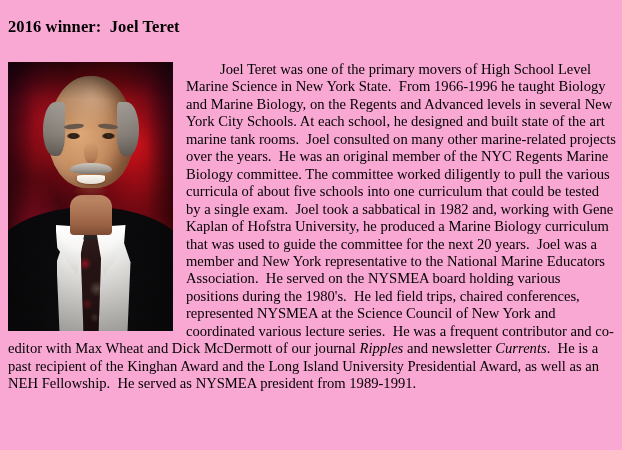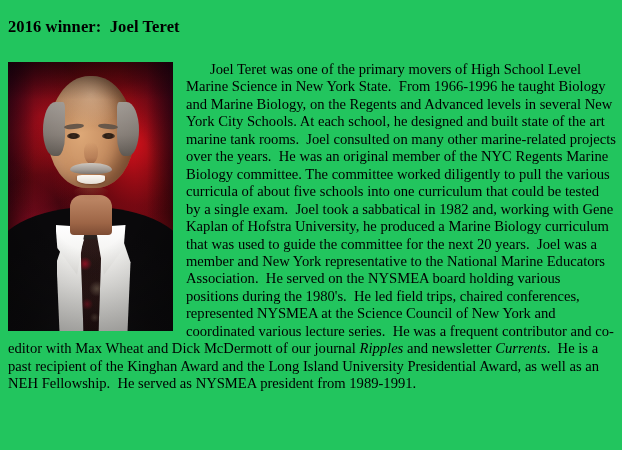--- a/index.html
+++ b/index.html
@@ -13,21 +13,21 @@
     overflow: hidden;
     font-family: "Liberation Serif", "DejaVu Serif", serif;
     color: #000000;
     -webkit-font-smoothing: antialiased;
   }
 
   #page {
     position: relative;
     width: 622px;
     height: 450px;
-    background: #22c55e;
+    background: #f9a8d4;
   }
 
   
   .page-title {
     position: absolute;
     left: 8px;
     top: 6px;
     font-size: 16.5px;
     font-weight: bold;
     letter-spacing: 0.1px;
@@ -42,21 +42,21 @@
     top: 61px;
     width: 608px;
     font-size: 14.6px;
     line-height: 17.45px;
     text-align: left;
   }
   .article p {
     margin: 0;
     padding: 0;
   }
-  .lead-indent { padding-left: 24px; }
+  .lead-indent { padding-left: 10px; margin-left: 24px; }
 
   
   .portrait {
     float: left;
     width: 165px;
     height: 269px;
     margin: 1px 13px 2px 0px;
     position: relative;
     overflow: hidden;
     background: #2a0408;

